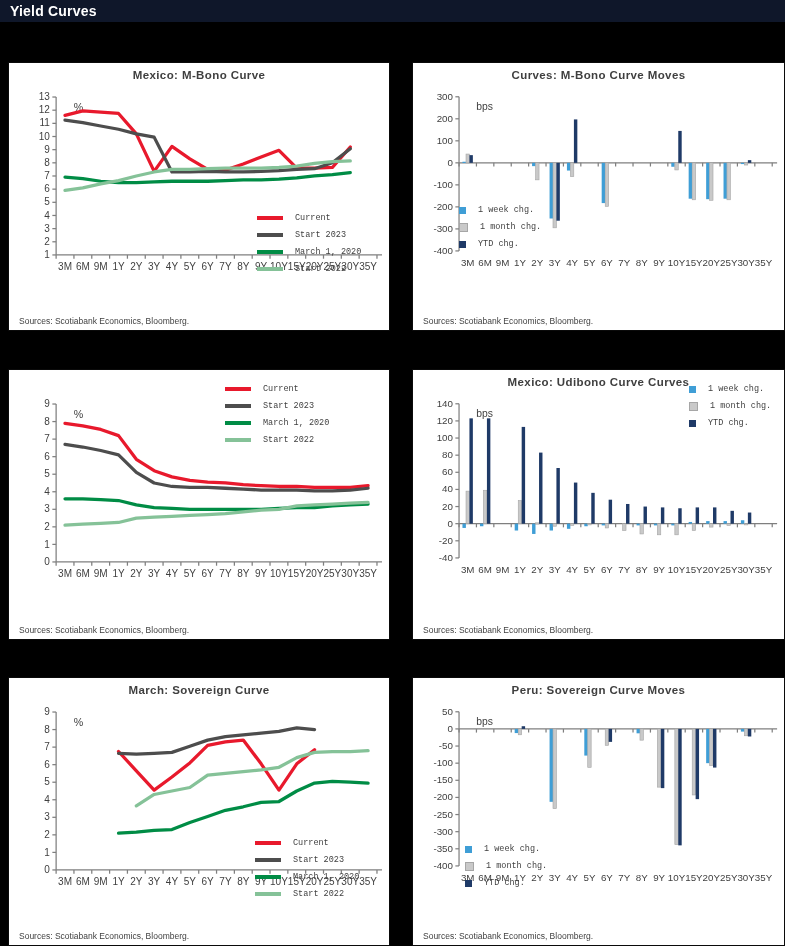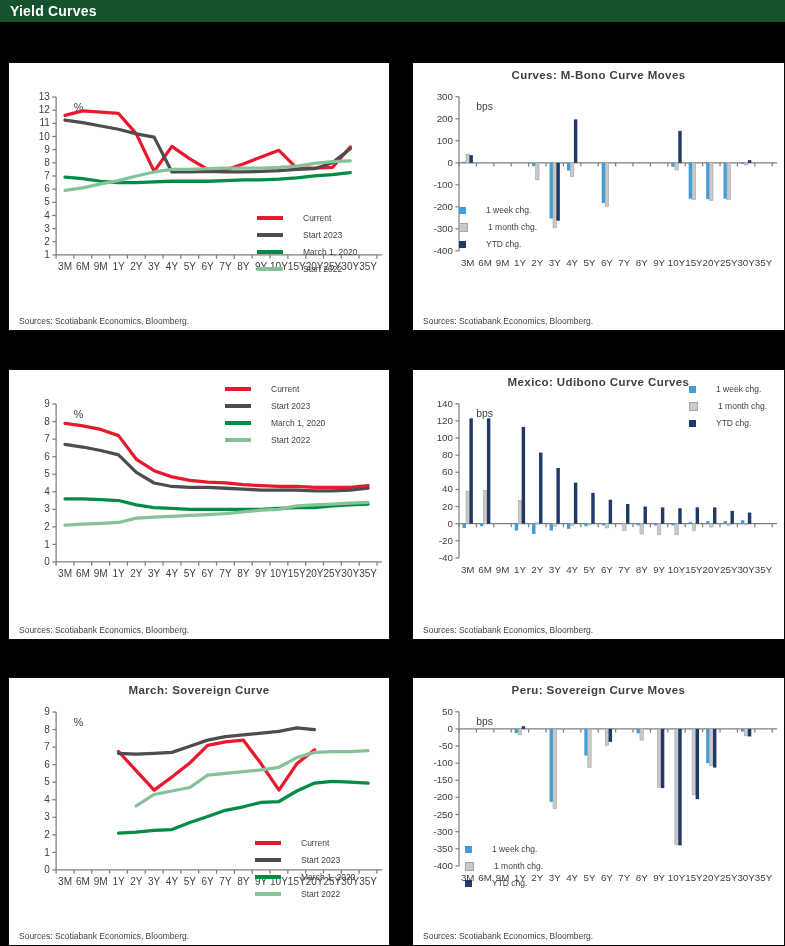--- a/index.html
+++ b/index.html
@@ -16,33 +16,34 @@
   .panel-3{left:412px;top:369px;width:373px;height:271px;}
   .panel-4{left:8px;  top:677px;width:382px;height:269px;}
   .panel-5{left:412px;top:677px;width:373px;height:269px;}
   .chart-title{position:absolute;left:0;right:0;top:6px;text-align:center;
     font-size:11.5px;font-weight:bold;color:#3F3F3F;letter-spacing:.4px;white-space:nowrap;}
   .plot{position:absolute;left:2px;right:2px;top:24px;bottom:18px;}
   svg text{font-size:8px;fill:#3F3F3F;font-family:"Liberation Sans",sans-serif;}
   svg text.unit{font-size:8.5px;}
   .sources{position:absolute;left:10px;bottom:4px;font-size:8.5px;color:#3F3F3F;}
   .legend{position:absolute;display:flex;flex-direction:column;gap:7px;}
-  .legend-item{display:flex;align-items:center;gap:20px;font-size:8.5px;color:#3F3F3F;white-space:nowrap;}
+  .legend-item{display:flex;align-items:center;gap:12px;font-size:8.5px;color:#3F3F3F;white-space:nowrap;font-family:Liberation Mono, monospace;}
   .marker{display:inline-block;flex:none;}
   .marker.line{width:26px;height:3.5px;}
   .marker.bar{width:7px;height:7px;}
 </style>
 </head>
 <body>
 
-<div class="header" style="background: #14532d;">
+<div class="header" style="background: #0f172a;">
   <span style="color: rgb(255, 255, 255);">Yield Curves</span>
 </div>
 
 <div class="panel panel-0">
+  <div class="chart-title">Mexico: M-Bono Curve</div>
   <svg class="plot" viewBox="0 0 300 150">
       <g stroke="#7F7F7F" stroke-width="1">
         <line x1="36" y1="8" x2="36" y2="134"></line>
         <line x1="33" y1="134" x2="36" y2="134"></line>
         <line x1="33" y1="123.5" x2="36" y2="123.5"></line>
         <line x1="33" y1="113" x2="36" y2="113"></line>
         <line x1="33" y1="102.5" x2="36" y2="102.5"></line>
         <line x1="33" y1="92" x2="36" y2="92"></line>
         <line x1="33" y1="81.5" x2="36" y2="81.5"></line>
         <line x1="33" y1="71" x2="36" y2="71"></line>

